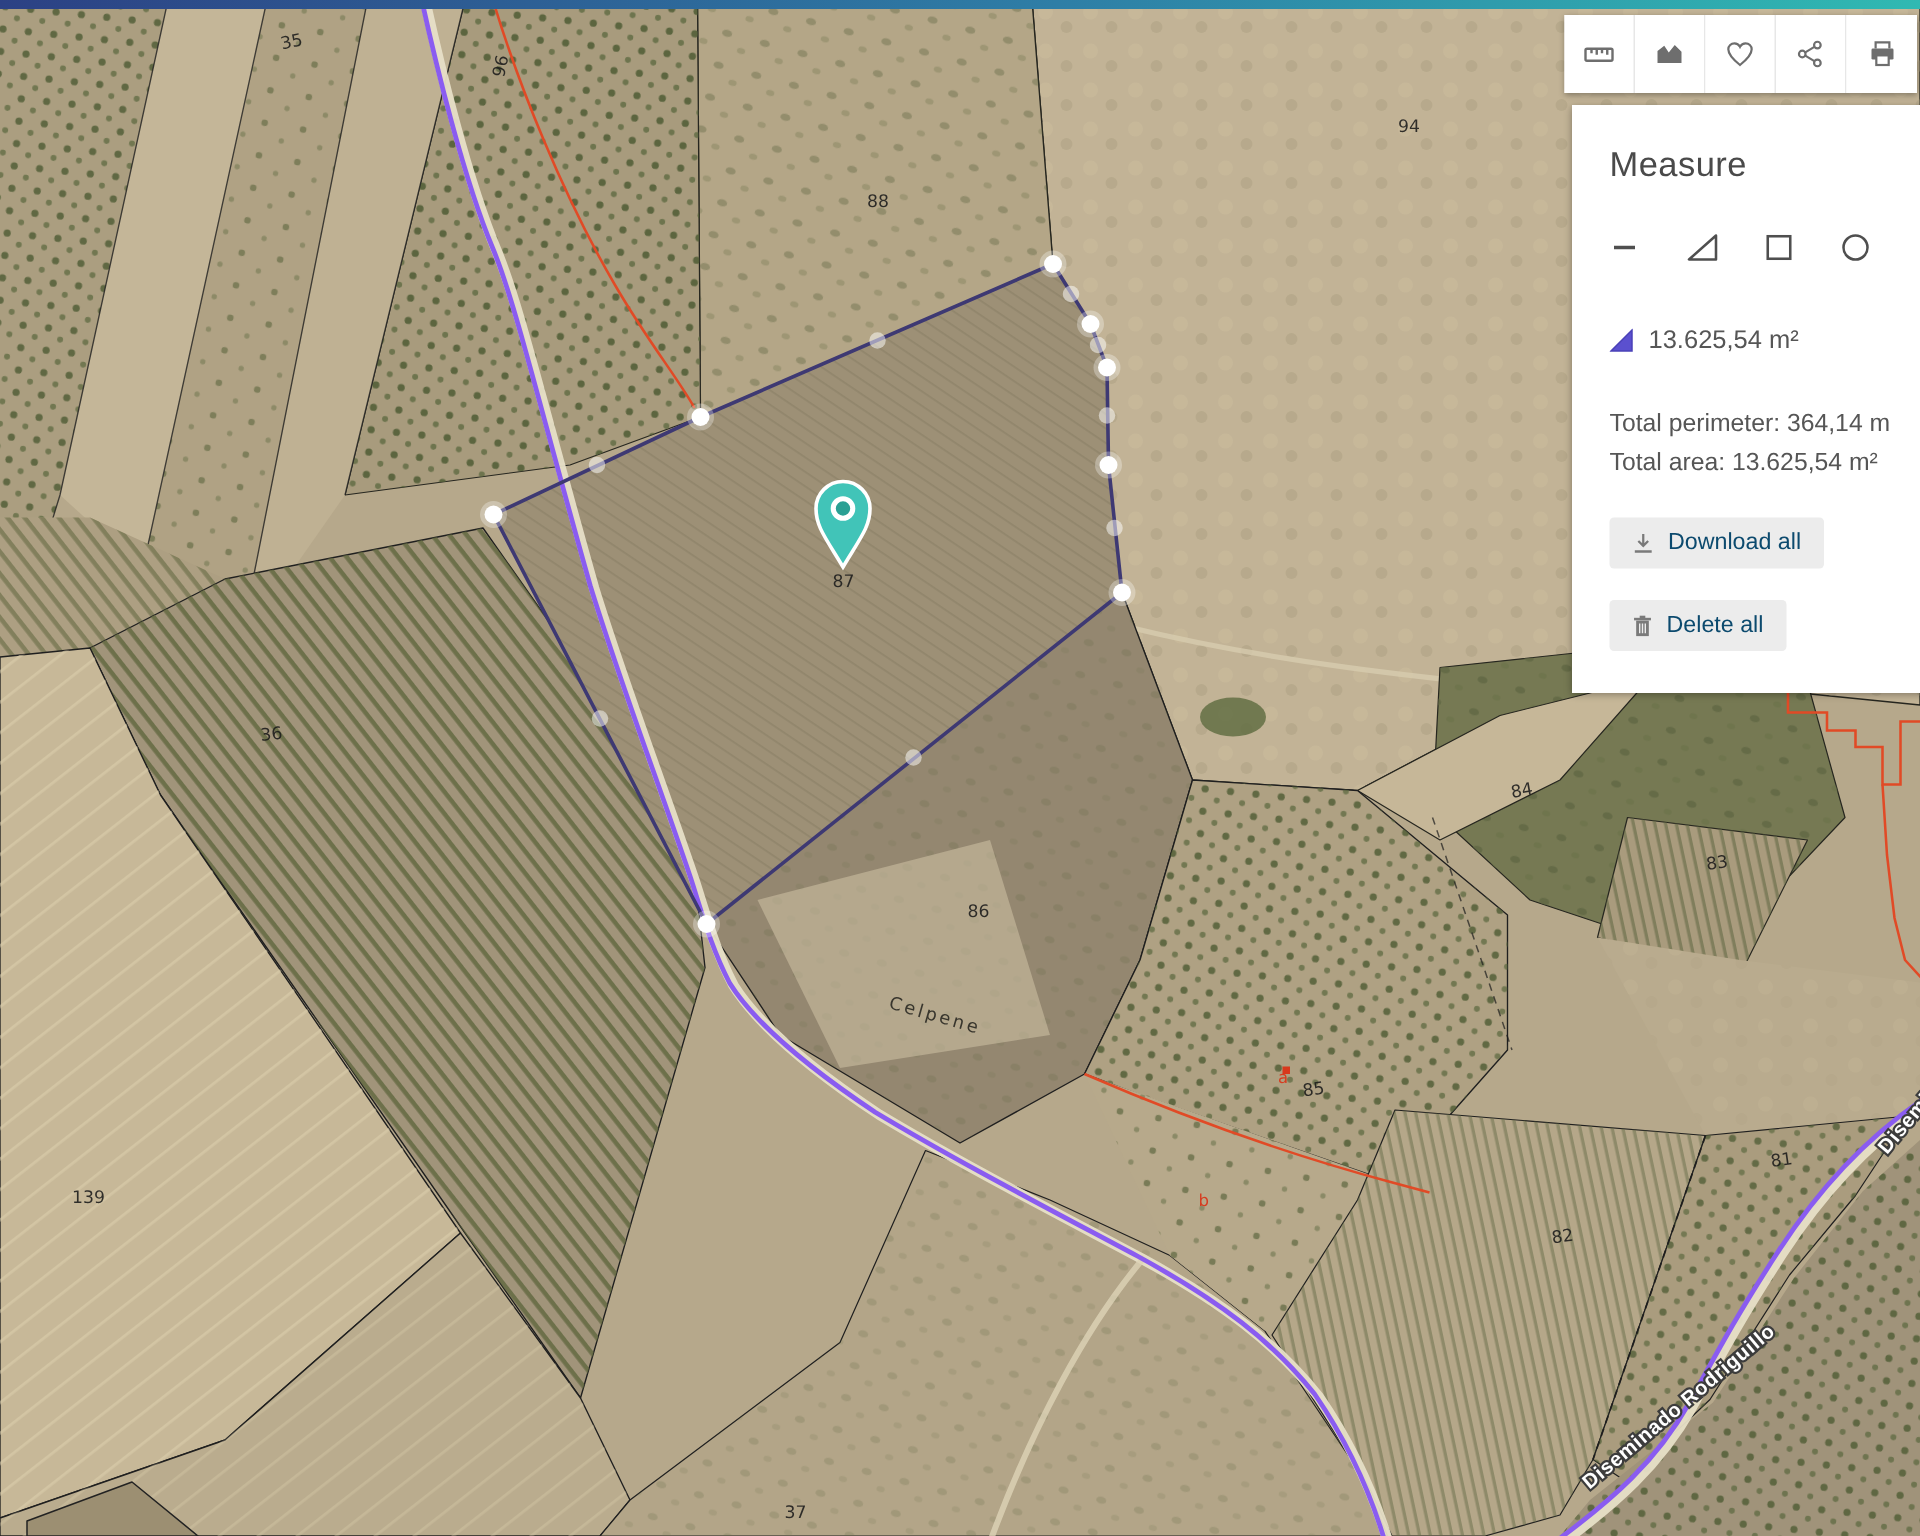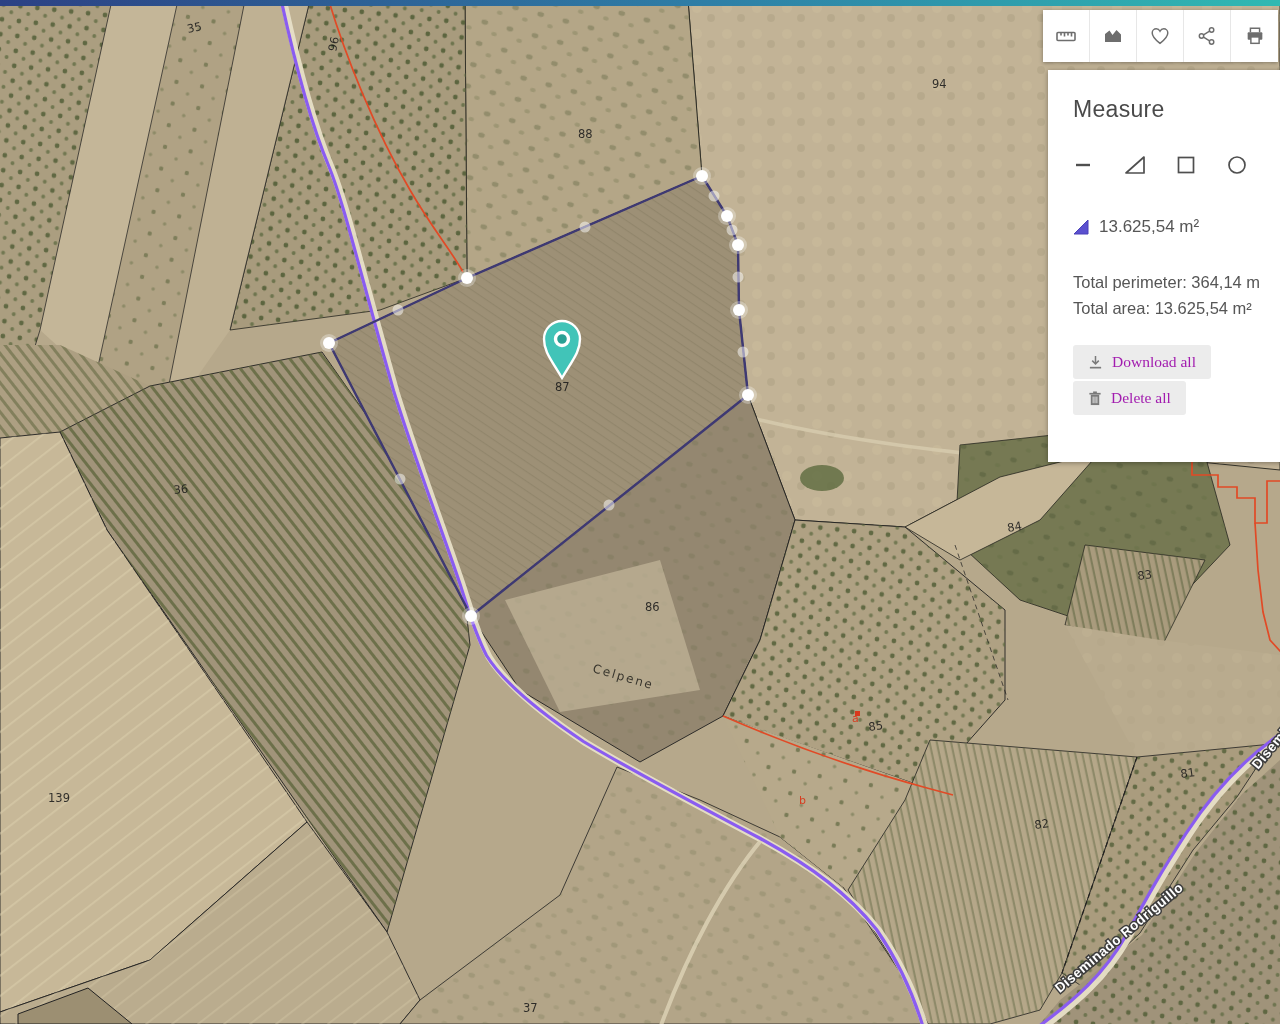--- a/index.html
+++ b/index.html
@@ -27,24 +27,24 @@
   
   .panel{position:absolute;left:1048px;top:70px;width:252px;height:392px;background:#fff;
          box-shadow:0 1px 5px rgba(0,0,0,.35);z-index:25;box-sizing:border-box;
          padding:26px 0 0 25px;color:#555;}
   .panel-title{font-size:23px;color:#4a4a4a;letter-spacing:.3px;}
   .tools-row{display:flex;align-items:center;margin-top:30px;height:24px;gap:29px;}
   .tool-btn{display:flex;align-items:center;justify-content:center;width:22px;height:22px;cursor:pointer;}
   .meas-row{display:flex;align-items:center;gap:10px;margin-top:40px;font-size:17px;color:#565656;}
   .totals{margin-top:32px;font-size:16.5px;line-height:26px;color:#565656;white-space:nowrap;}
   .pbtn{display:inline-flex;align-items:center;gap:9px;background:#ececec;border:none;border-radius:3px;
-        color:#a21caf;font-size:15.5px;font-family:Liberation Serif, serif;
+        color:#0c4a6e;font-size:15.5px;font-family:Liberation Sans, sans-serif;
         padding:8px 15px;cursor:pointer;}
   .pbtn-dl{margin-top:24px;}
-  .pbtn-del{margin-top:2px;}
+  .pbtn-del{margin-top:21px;}
 </style>
 </head>
 <body>
 
 <div class="map-wrap">
 <svg width="1280" height="1024" viewBox="0 0 1280 1024" xmlns="http://www.w3.org/2000/svg">
   <defs>
     <pattern id="olives" width="17" height="15" patternUnits="userSpaceOnUse" patternTransform="rotate(6)">
       <circle cx="4" cy="4" r="2.4" fill="#535f38"></circle>
       <circle cx="12.5" cy="11" r="2" fill="#5c6940" opacity="0.85"></circle>

